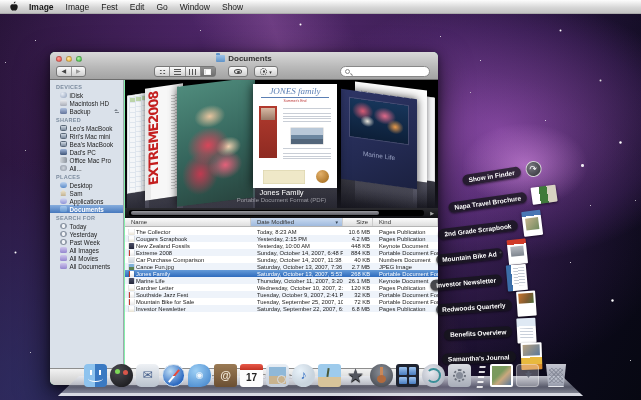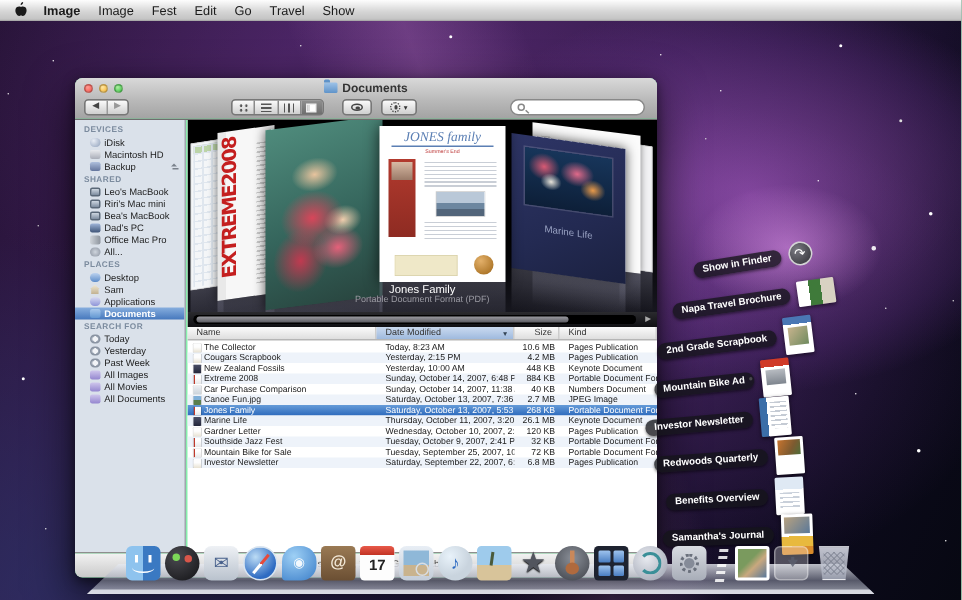--- a/index.html
+++ b/index.html
@@ -292,21 +292,21 @@
     <svg width="10" height="12" viewBox="0 0 10 12">
       <path d="M6.4.4c.2 1-.6 2-1.6 2-.2-1 .6-2 1.6-2z" fill="#1a1a1a"></path>
       <path d="M5 3.6c.9-.5 1.9-.4 2.6 0 1.4.8 1.5 3.2.3 4.9-.5.8-1.2 1.3-1.9 1.1-.4-.1-.7-.2-1-.2s-.6.1-1 .2c-.7.2-1.4-.3-1.9-1.1C.9 6.8 1 4.4 2.4 3.6c.7-.4 1.7-.5 2.6 0z" fill="#1a1a1a"></path>
     </svg>
   </span>
   <span class="mitem app-menu">Image</span>
   <span class="mitem">Image</span>
   <span class="mitem">Fest</span>
   <span class="mitem">Edit</span>
   <span class="mitem">Go</span>
-  <span class="mitem">Travel</span>
+  <span class="mitem">Window</span>
   <span class="mitem">Show</span>
 </div>
 
 <div class="window">
   <div class="chrome">
     <div class="traffic">
       <div class="tl red"></div>
       <div class="tl yellow"></div>
       <div class="tl green"></div>
     </div>

